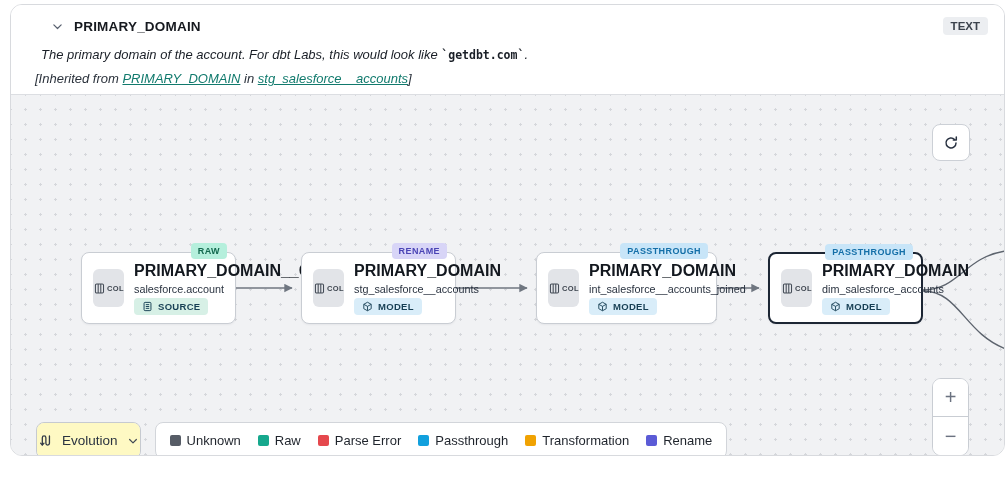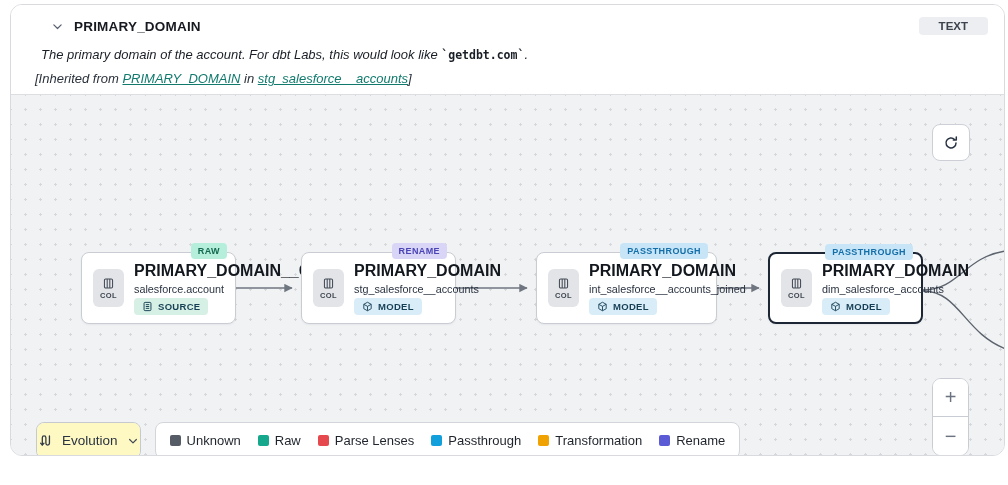--- a/index.html
+++ b/index.html
@@ -5,21 +5,21 @@
   * { box-sizing: border-box; margin: 0; padding: 0; }
   html,body { width:1008px; height:485px; background:#fff; font-family:"Liberation Sans", sans-serif; }
   .frame { position:absolute; left:10px; top:4px; width:995px; height:452px;
            border:1px solid #d8dade; border-radius:12px; background:#fff; overflow:hidden; }
 
   
   .header { position:relative; padding:12px 16px 0 16px; height:89px; background:#fff; }
   .header-row { display:flex; align-items:center; gap:10px; padding-left:24px; }
   .title { font-size:13.5px; font-weight:bold; color:#16191f; letter-spacing:.2px; }
   .type-badge { margin-left:auto; background:#eceef1; color:#3c434d; font-size:11.5px; font-weight:bold;
-                padding:3px 20px; border-radius:4px; }
+                padding:3px 8px; border-radius:4px; }
   .desc { margin-top:12px; padding-left:14px; font-style:italic; font-size:13px; color:#1a1f27; }
   .desc code { font-family:"DejaVu Sans Mono", monospace; font-weight:bold; font-style:normal; font-size:11.5px; }
   .inherited { margin-top:9px; padding-left:8px; font-style:italic; font-size:13px; color:#2a313b; }
   .inherited a { color:#117a6d; text-decoration:underline; cursor:pointer; }
 
   
   .canvas { position:absolute; left:0; top:89px; width:995px; height:387px;
             background:#f1f2f4; border-top:1px solid #dcdee2; border-radius:0 0 8px 8px;
             background-image:radial-gradient(circle, #d5d7db 1.1px, transparent 1.1px);
             background-size:15px 15px; background-position:7px 7px; overflow:hidden; }
@@ -33,21 +33,21 @@
   
   .node { position:absolute; top:157px; height:72px; background:#fff; border:1px solid #c9cdd3;
           border-radius:8px; display:flex; align-items:center; gap:10px; padding:0 11px;
           box-shadow:0 1px 2px rgba(20,25,35,.05); cursor:pointer; }
   .node.selected { border:2px solid #1c2634; }
   .n1 { left:70px;  width:155px; }
   .n2 { left:290px; width:155px; }
   .n3 { left:525px; width:181px; }
   .n4 { left:757px; width:155px; }
   .col-box { flex:0 0 auto; width:31px; height:38px; background:#e2e4e8; border-radius:6px;
-             display:flex; flex-direction:column; align-items:center; justify-content:center; gap:1px; }
+             display:flex; flex-direction:row; align-items:center; justify-content:center; gap:1px; }
   .col-box span { font-size:7.5px; font-weight:bold; color:#3f4650; letter-spacing:.4px; }
   .node-body { display:flex; flex-direction:column; gap:3px; min-width:0; }
   .node-title { font-size:16px; font-weight:bold; color:#13181f; white-space:nowrap; }
   .node-sub { font-size:10.8px; color:#2a3340; white-space:nowrap; }
   .tag { display:inline-flex; align-items:center; gap:5px; align-self:flex-start;
          padding:3px 8px; border-radius:4px; font-size:9.5px; font-weight:bold; letter-spacing:.3px; color:#173f54; }
   .tag-source { background:#d7f0e6; }
   .tag-model  { background:#d9edf9; }
   .badge { position:absolute; top:-10px; right:8px; font-size:9px; font-weight:bold; letter-spacing:.4px;
            padding:3px 7px; border-radius:4px; }
@@ -227,21 +227,21 @@
         <span class="legend-item">
             <span class="swatch" style="background: rgb(86, 92, 102);"></span>
             <span>Unknown</span>
           </span>
         <span class="legend-item">
             <span class="swatch" style="background: rgb(22, 168, 141);"></span>
             <span>Raw</span>
           </span>
         <span class="legend-item">
             <span class="swatch" style="background: rgb(229, 72, 77);"></span>
-            <span>Parse Lenses</span>
+            <span>Parse Error</span>
           </span>
         <span class="legend-item">
             <span class="swatch" style="background: rgb(18, 160, 221);"></span>
             <span>Passthrough</span>
           </span>
         <span class="legend-item">
             <span class="swatch" style="background: rgb(240, 162, 2);"></span>
             <span>Transformation</span>
           </span>
         <span class="legend-item">

